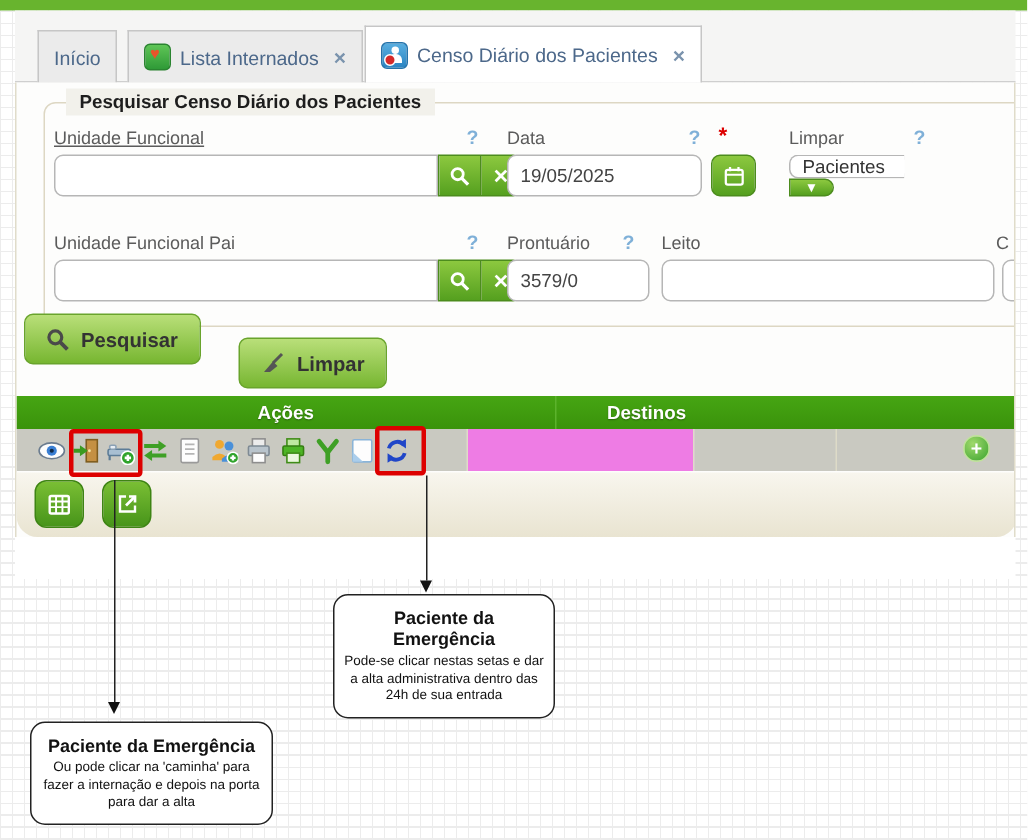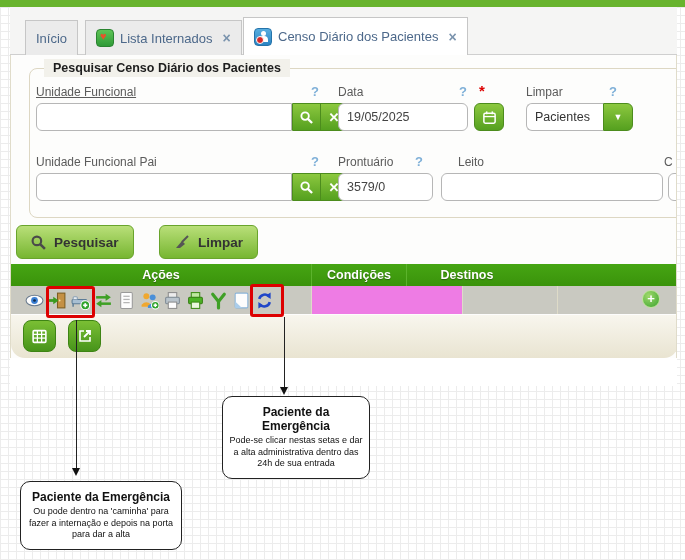--- a/index.html
+++ b/index.html
@@ -42,21 +42,21 @@
   .req{ position:absolute; font-size:15px; font-weight:bold; color:#dd0000; }
   .inp{ position:absolute; height:28px; background:#fff; border:1px solid #b6b6b6; border-radius:6px;
         font-family:"Liberation Sans",sans-serif; font-size:12.5px; color:#444; padding:0 8px; outline:none; }
   .btngrp{ position:absolute; height:28px; display:flex; border-radius:0 6px 6px 0; overflow:hidden;
            border:1px solid #4c8c1d; }
   .gbtn{ width:27px; height:100%; background:linear-gradient(#8cc83f,#55a01f); display:flex;
          align-items:center; justify-content:center; color:#fff; font-weight:bold; cursor:pointer; }
   .gbtn + .gbtn{ border-left:1px solid #4c8c1d; }
   .gbtn-solo{ position:absolute; height:28px; width:30px; border:1px solid #4c8c1d; border-radius:6px;
               background:linear-gradient(#8cc83f,#55a01f); display:flex; align-items:center; justify-content:center; cursor:pointer; }
-  .select{ position:absolute; height:28px; display:flex; cursor:pointer; }
+  .select{ position:absolute; height:28px; display:flex; cursor:pointer;flex-direction:column; }
   .select .txt{ width:77px; background:#fff; border:1px solid #b6b6b6; border-right:none;
                 border-radius:6px 0 0 6px; font-size:12.5px; color:#333; display:flex; align-items:center; padding:0 8px; }
   .select .arr{ width:30px; background:linear-gradient(#8cc83f,#55a01f); border:1px solid #4c8c1d;
                 border-radius:0 6px 6px 0; color:#fff; font-size:9px; display:flex; align-items:center; justify-content:center; }
 
   .bigbtn{ position:absolute; height:34px; border:1px solid #69a42c; border-radius:6px;
            background:linear-gradient(#b9df79,#77b631); display:flex; align-items:center; gap:8px;
            padding:0 14px; font-size:13.5px; font-weight:bold; color:#333; cursor:pointer; }
 
   
@@ -159,58 +159,55 @@
 
     <div class="select" style="left:515px; top:48px;">
       <div class="txt">Pacientes</div>
       <div class="arr">▼</div>
     </div>
 
     <span class="lbl" style="left:25px; top:100px;">Unidade Funcional Pai</span>
     <span class="help" style="left:300px; top:99px;">?</span>
     <span class="lbl" style="left:327px; top:100px;">Prontuário</span>
     <span class="help" style="left:404px; top:99px;">?</span>
-    <span class="lbl" style="left:430px; top:100px;margin-left:17px;">Leito</span>
+    <span class="lbl" style="left:430px; top:100px;">Leito</span>
     <span class="lbl" style="left:653px; top:100px;">C</span>
 
     <input class="inp" style="left: 25px; top: 118px; width: 256px; border-radius: 6px 0px 0px 6px;" value="">
     <div class="btngrp" style="left:281px; top:118px;">
       <div class="gbtn">
         <svg width="13" height="13" viewBox="0 0 14 14">
             <circle cx="5.5" cy="5.5" r="4" fill="none" stroke="#fff" stroke-width="2"></circle>
             <line x1="8.5" y1="8.5" x2="13" y2="13" stroke="#fff" stroke-width="2.4"></line>
           </svg>
       </div>
       <div class="gbtn" style="font-size:13px;">✕</div>
     </div>
     <input class="inp" style="left: 327px; top: 118px; width: 95px;" value="3579/0">
     <input class="inp" style="left: 430px; top: 118px; width: 222px;" value="">
     <input class="inp" style="left: 657px; top: 118px; width: 30px;">
 
-    <div class="bigbtn" style="left:5px; top:170px;">
+    <div class="bigbtn" style="left:5px; top:154px;">
       <svg width="15" height="15" viewBox="0 0 14 14">
           <circle cx="5.5" cy="5.5" r="4" fill="none" stroke="#4a4a4a" stroke-width="2"></circle>
           <line x1="8.5" y1="8.5" x2="13" y2="13" stroke="#4a4a4a" stroke-width="2.4"></line>
         </svg>
       <span>Pesquisar</span>
     </div>
     <div class="bigbtn" style="left:148px; top:170px;">
       <svg width="16" height="16" viewBox="0 0 16 16">
           <line x1="14" y1="2" x2="8" y2="8" stroke="#555" stroke-width="2"></line>
           <path d="M2 14 L8 7 L11 10 L6 14 Z" fill="#555"></path>
         </svg>
       <span>Limpar</span>
     </div>
 
     <div id="thead">
-      <div class="th" style="width:301px;">
+      <div class="th" style="width:360px;">
         <span>Ações</span>
-      </div>
-      <div class="th" style="width:95px;">
-        <span>Condições</span>
       </div>
       <div class="th" style="width:120px; border-right:none;">
         <span>Destinos</span>
       </div>
     </div>
 
     <div id="icon-row">
       <div class="td" id="acoes-cell" style="width:301px;">
         <span class="aicon">
           <svg width="19" height="19" viewBox="0 0 18 18">
@@ -336,16 +333,16 @@
   <div class="ahead" style="left:72px; top:468px;"></div>
   <div class="aline" style="left:284px; top:317px; height:70px;"></div>
   <div class="ahead" style="left:280px; top:387px;"></div>
 
   <div class="callout" style="left:222px; top:396px; width:148px;">
     <div class="ct">Paciente da Emergência</div>
     <div class="cb">Pode-se clicar nestas setas e dar a alta administrativa dentro das 24h de sua entrada</div>
   </div>
   <div class="callout" style="left:20px; top:481px; width:162px;">
     <div class="ct">Paciente da Emergência</div>
-    <div class="cb">Ou pode dentro na 'caminha' para fazer a internação e depois na porta para dar a alta</div>
+    <div class="cb">Ou pode clicar na 'caminha' para fazer a internação e depois na porta para dar a alta</div>
   </div>
 
 </div>
 
 </body></html>

